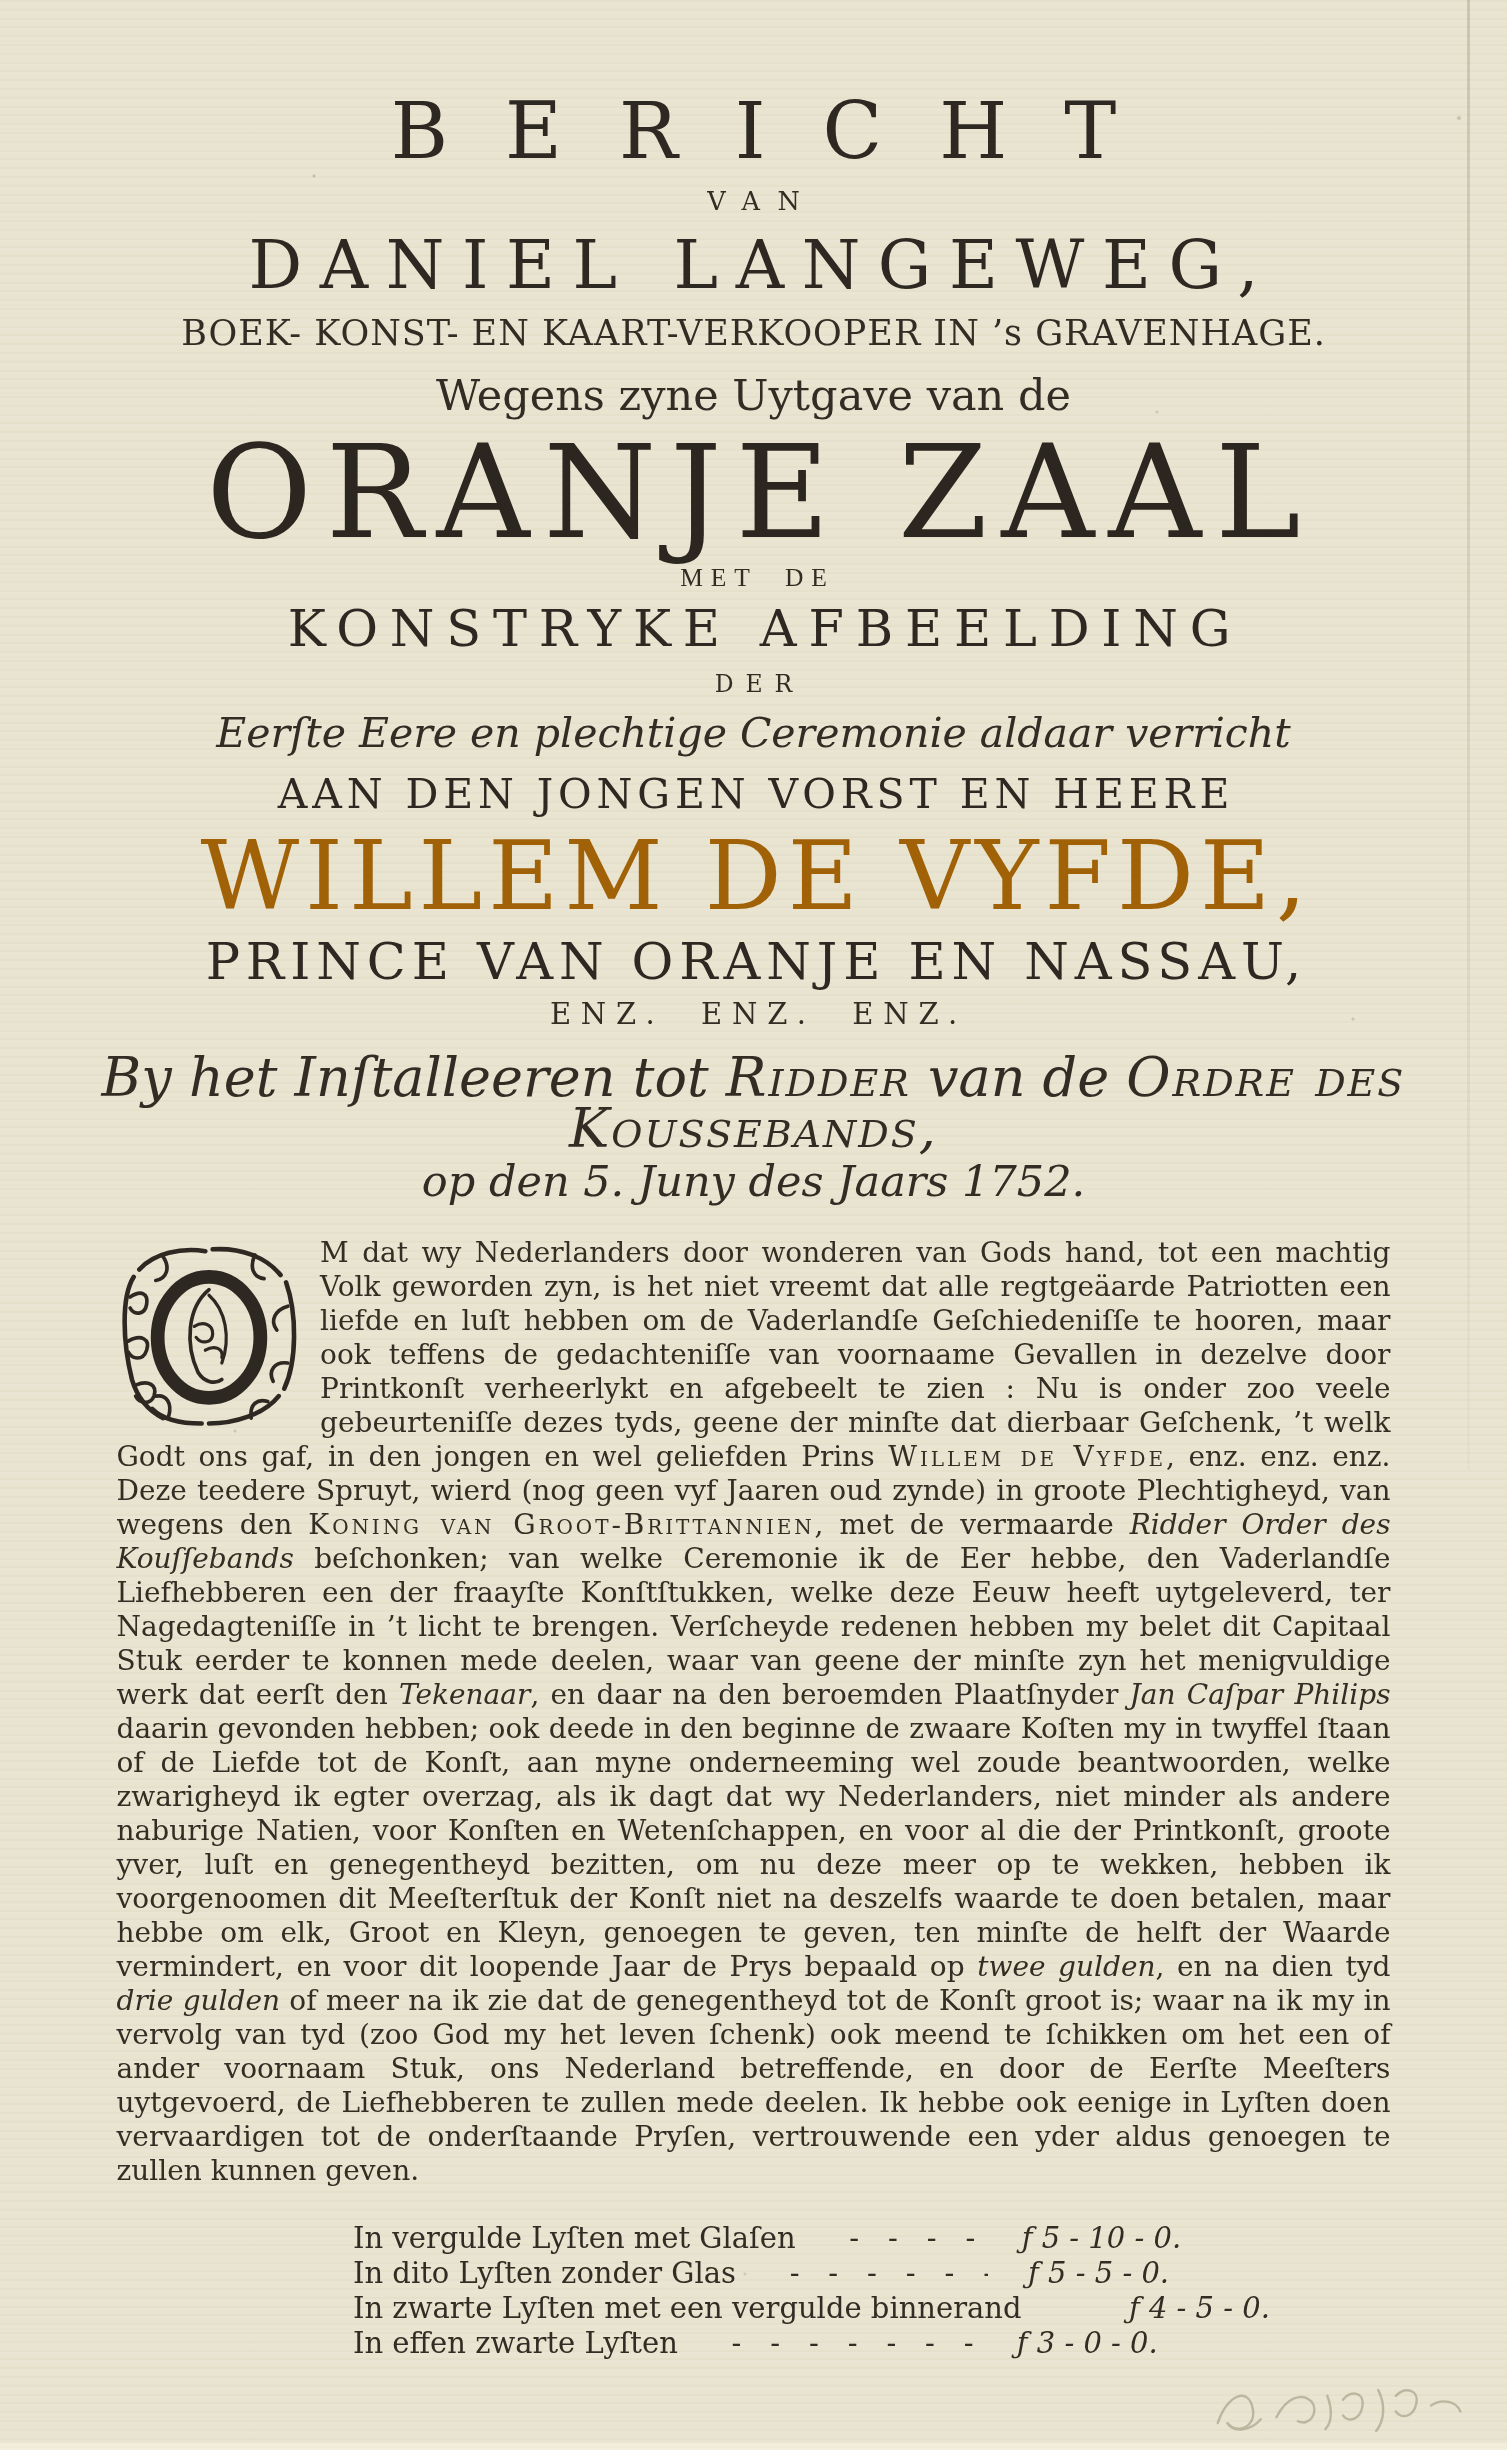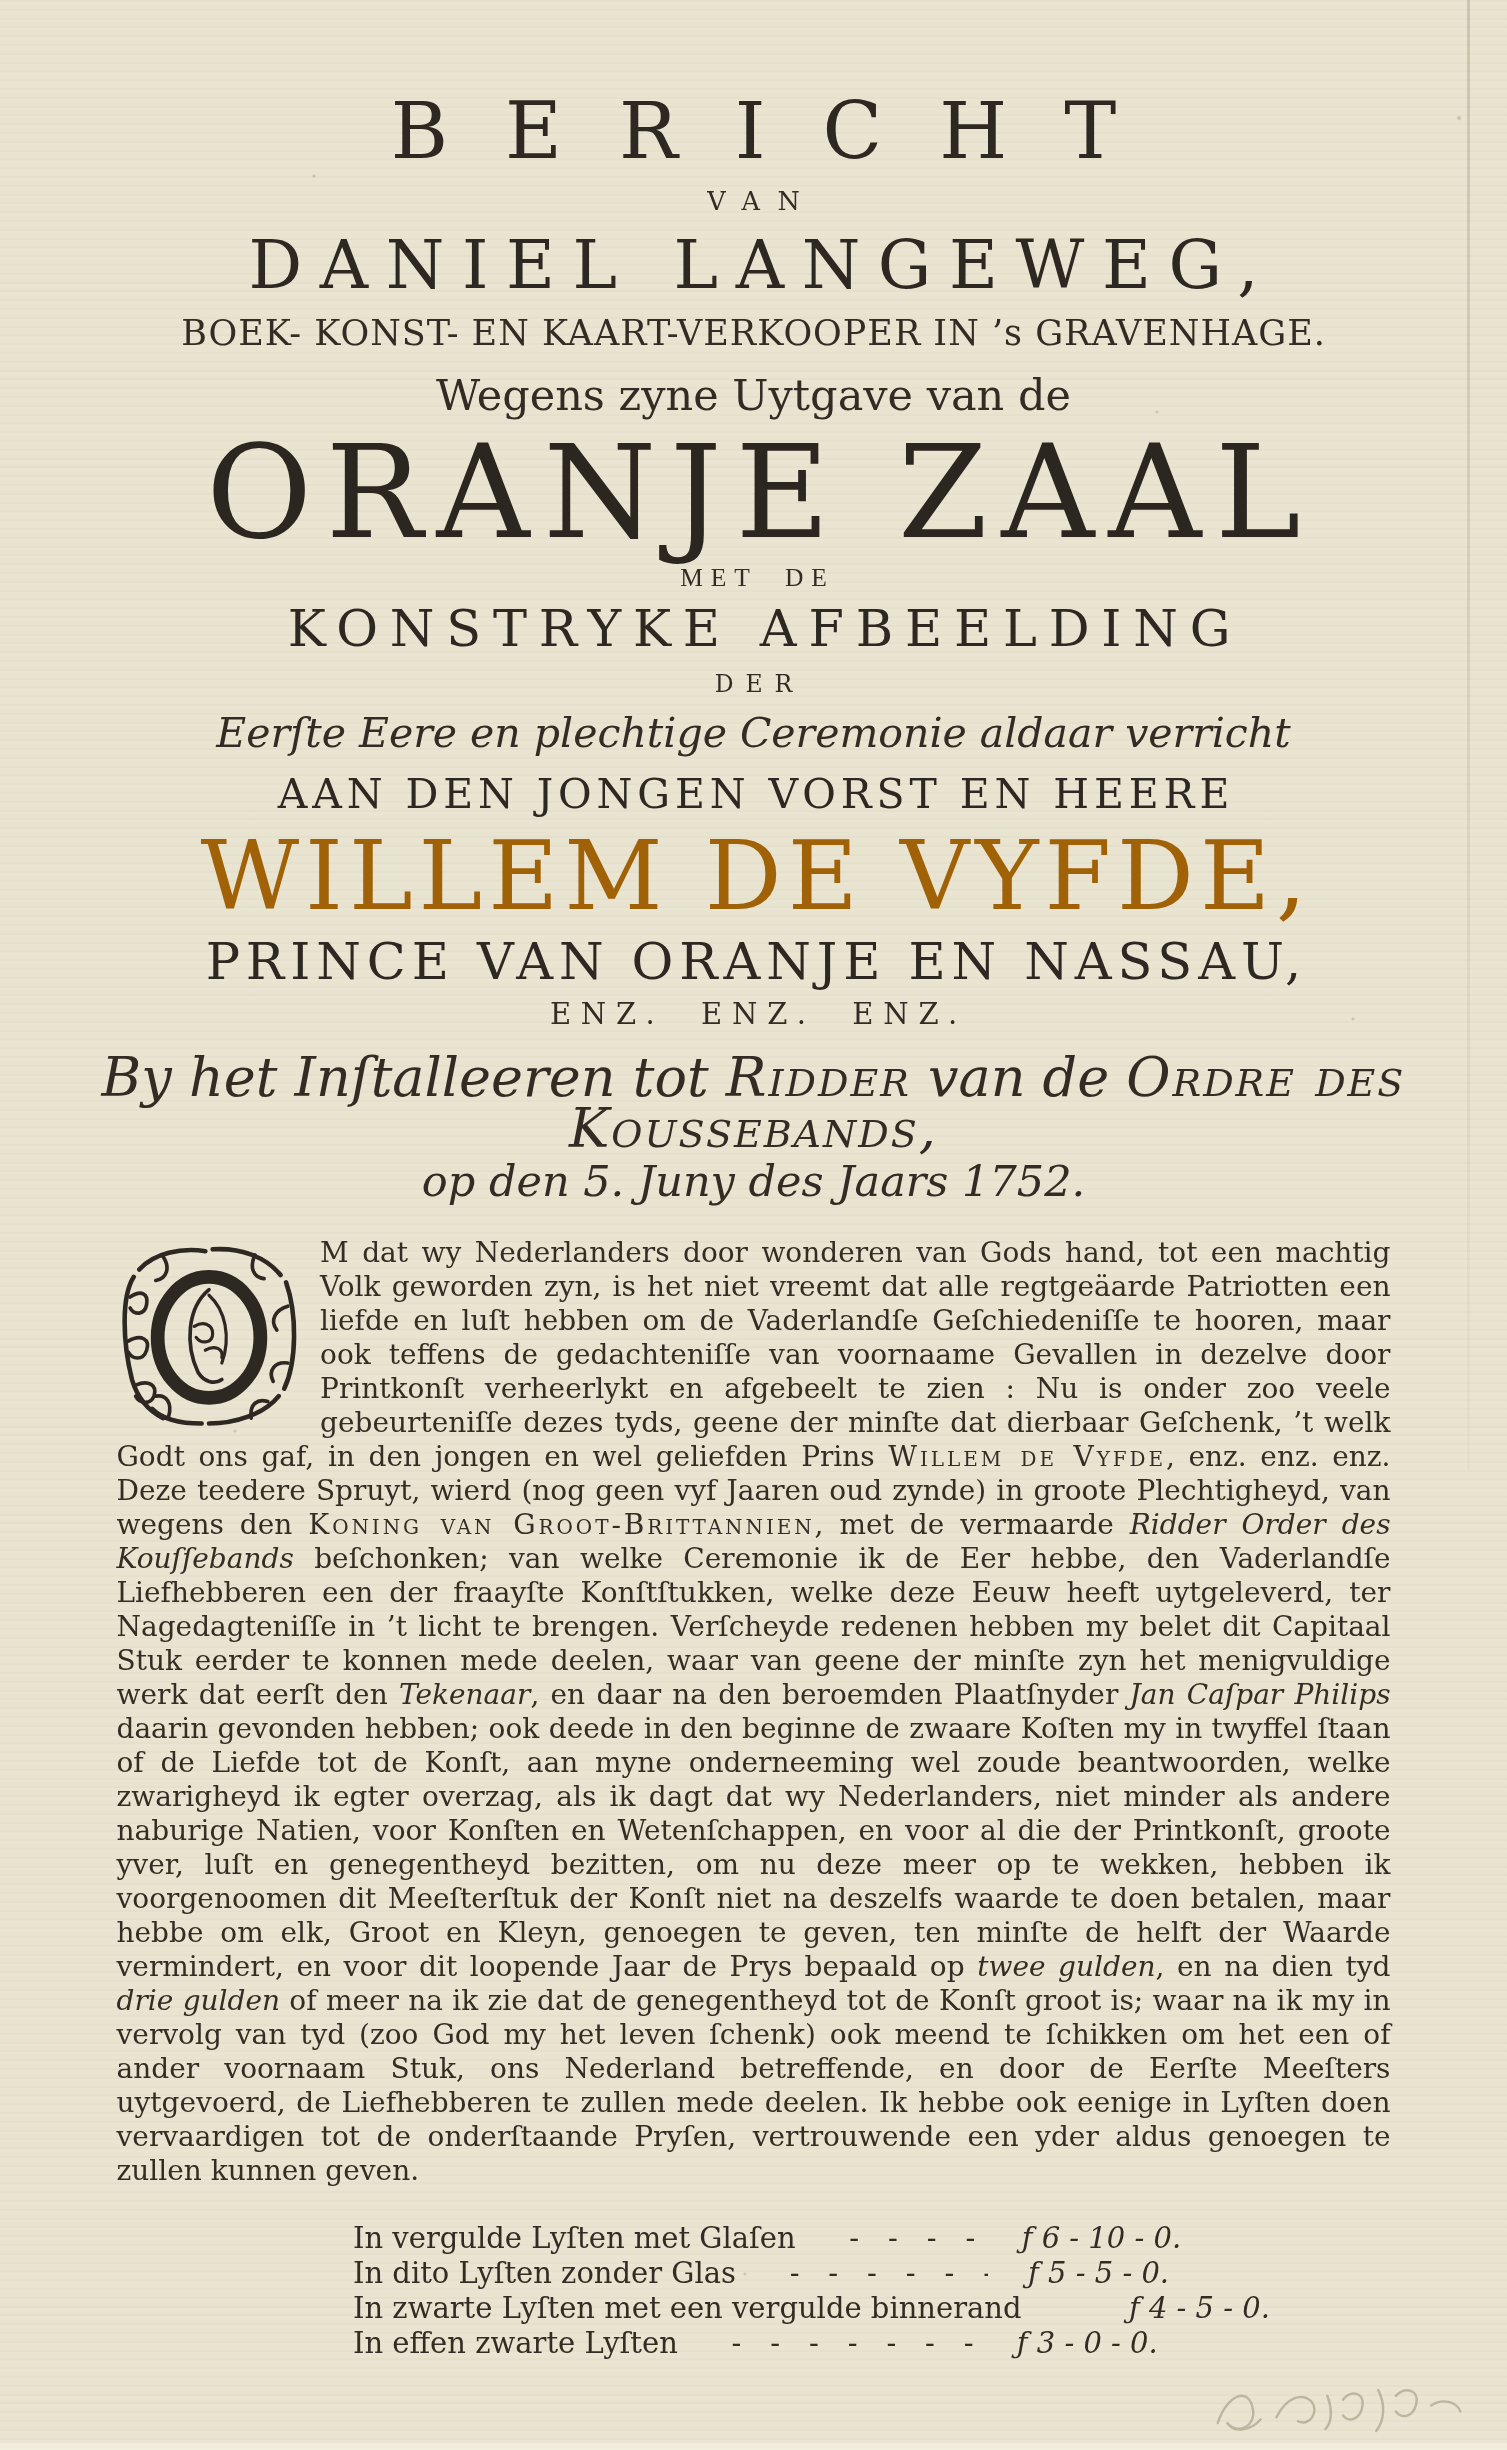--- a/index.html
+++ b/index.html
@@ -108,21 +108,21 @@
           <path d="M96,118 C106,112 116,116 114,126" stroke-width="3.5"></path>
         </g>
       </svg>
     </span><span><span>M dat wy Nederlanders door wonderen van Gods hand, tot een machtig Volk geworden zyn, is het niet vreemt dat alle regtgeäarde Patriotten een liefde en luſt hebben om de Vaderlandſe Geſchiedeniſſe te hooren, maar ook teffens de gedachteniſſe van voornaame Gevallen in dezelve door Printkonſt verheerlykt en afgebeelt te zien : Nu is onder zoo veele gebeurteniſſe dezes tyds, geene der minſte dat dierbaar Geſchenk, ’t welk Godt ons gaf, in den jongen en wel geliefden Prins </span><span class="seg-sc">Willem de Vyfde</span><span>, enz. enz. enz.  Deze teedere Spruyt, wierd (nog geen vyf Jaaren oud zynde) in groote Plechtigheyd, van wegens den </span><span class="seg-sc">Koning van Groot-Brittannien</span><span>, met de vermaarde </span><span class="seg-it">Ridder Order des Kouſſebands</span><span> beſchonken; van welke Ceremonie ik de Eer hebbe, den Vaderlandſe Liefhebberen een der fraayſte Konſtſtukken, welke deze Eeuw heeft uytgeleverd, ter Nagedagteniſſe in ’t licht te brengen.  Verſcheyde redenen hebben my belet dit Capitaal Stuk eerder te konnen mede deelen, waar van geene der minſte zyn het menigvuldige werk dat eerſt den </span><span class="seg-it">Tekenaar</span><span>, en daar na den beroemden Plaatſnyder </span><span class="seg-it">Jan Caſpar Philips</span><span> daarin gevonden hebben; ook deede in den beginne de zwaare Koſten my in twyffel ſtaan of de Liefde tot de Konſt, aan myne onderneeming wel zoude beantwoorden, welke zwarigheyd ik egter overzag, als ik dagt dat wy Nederlanders, niet minder als andere naburige Natien, voor Konſten en Wetenſchappen, en voor al die der Printkonſt, groote yver, luſt en genegentheyd bezitten, om nu deze meer op te wekken, hebben ik voorgenoomen dit Meeſterſtuk der Konſt niet na deszelfs waarde te doen betalen, maar hebbe om elk, Groot en Kleyn, genoegen te geven, ten minſte de helft der Waarde vermindert, en voor dit loopende Jaar de Prys bepaald op </span><span class="seg-it">twee gulden</span><span>, en na dien tyd </span><span class="seg-it">drie gulden</span><span> of meer na ik zie dat de genegentheyd tot de Konſt groot is; waar na ik my in vervolg van tyd (zoo God my het leven ſchenk) ook meend te ſchikken om het een of ander voornaam Stuk, ons Nederland betreffende, en door de Eerſte Meeſters uytgevoerd, de Liefhebberen te zullen mede deelen.  Ik hebbe ook eenige in Lyſten doen vervaardigen tot de onderſtaande Pryſen, vertrouwende een yder aldus genoegen te zullen kunnen geven.</span></span>
   </div>
 
   <div class="price-list">
     <div class="price-row">
       <span class="price-label">In vergulde Lyſten met Glaſen</span>
       <span class="price-dashes">- - - -</span>
-      <span class="price-value">ƒ 6 - 10 - 0.</span>
+      <span class="price-value">ƒ 5 - 10 - 0.</span>
     </div>
     <div class="price-row">
       <span class="price-label">In dito Lyſten zonder Glas</span>
       <span class="price-dashes">- - - - - -</span>
       <span class="price-value">ƒ 5 -  5 - 0.</span>
     </div>
     <div class="price-row">
       <span class="price-label">In zwarte Lyſten met een vergulde binnerand</span>
       <span class="price-dashes"></span>
       <span class="price-value">ƒ 4 -  5 - 0.</span>

